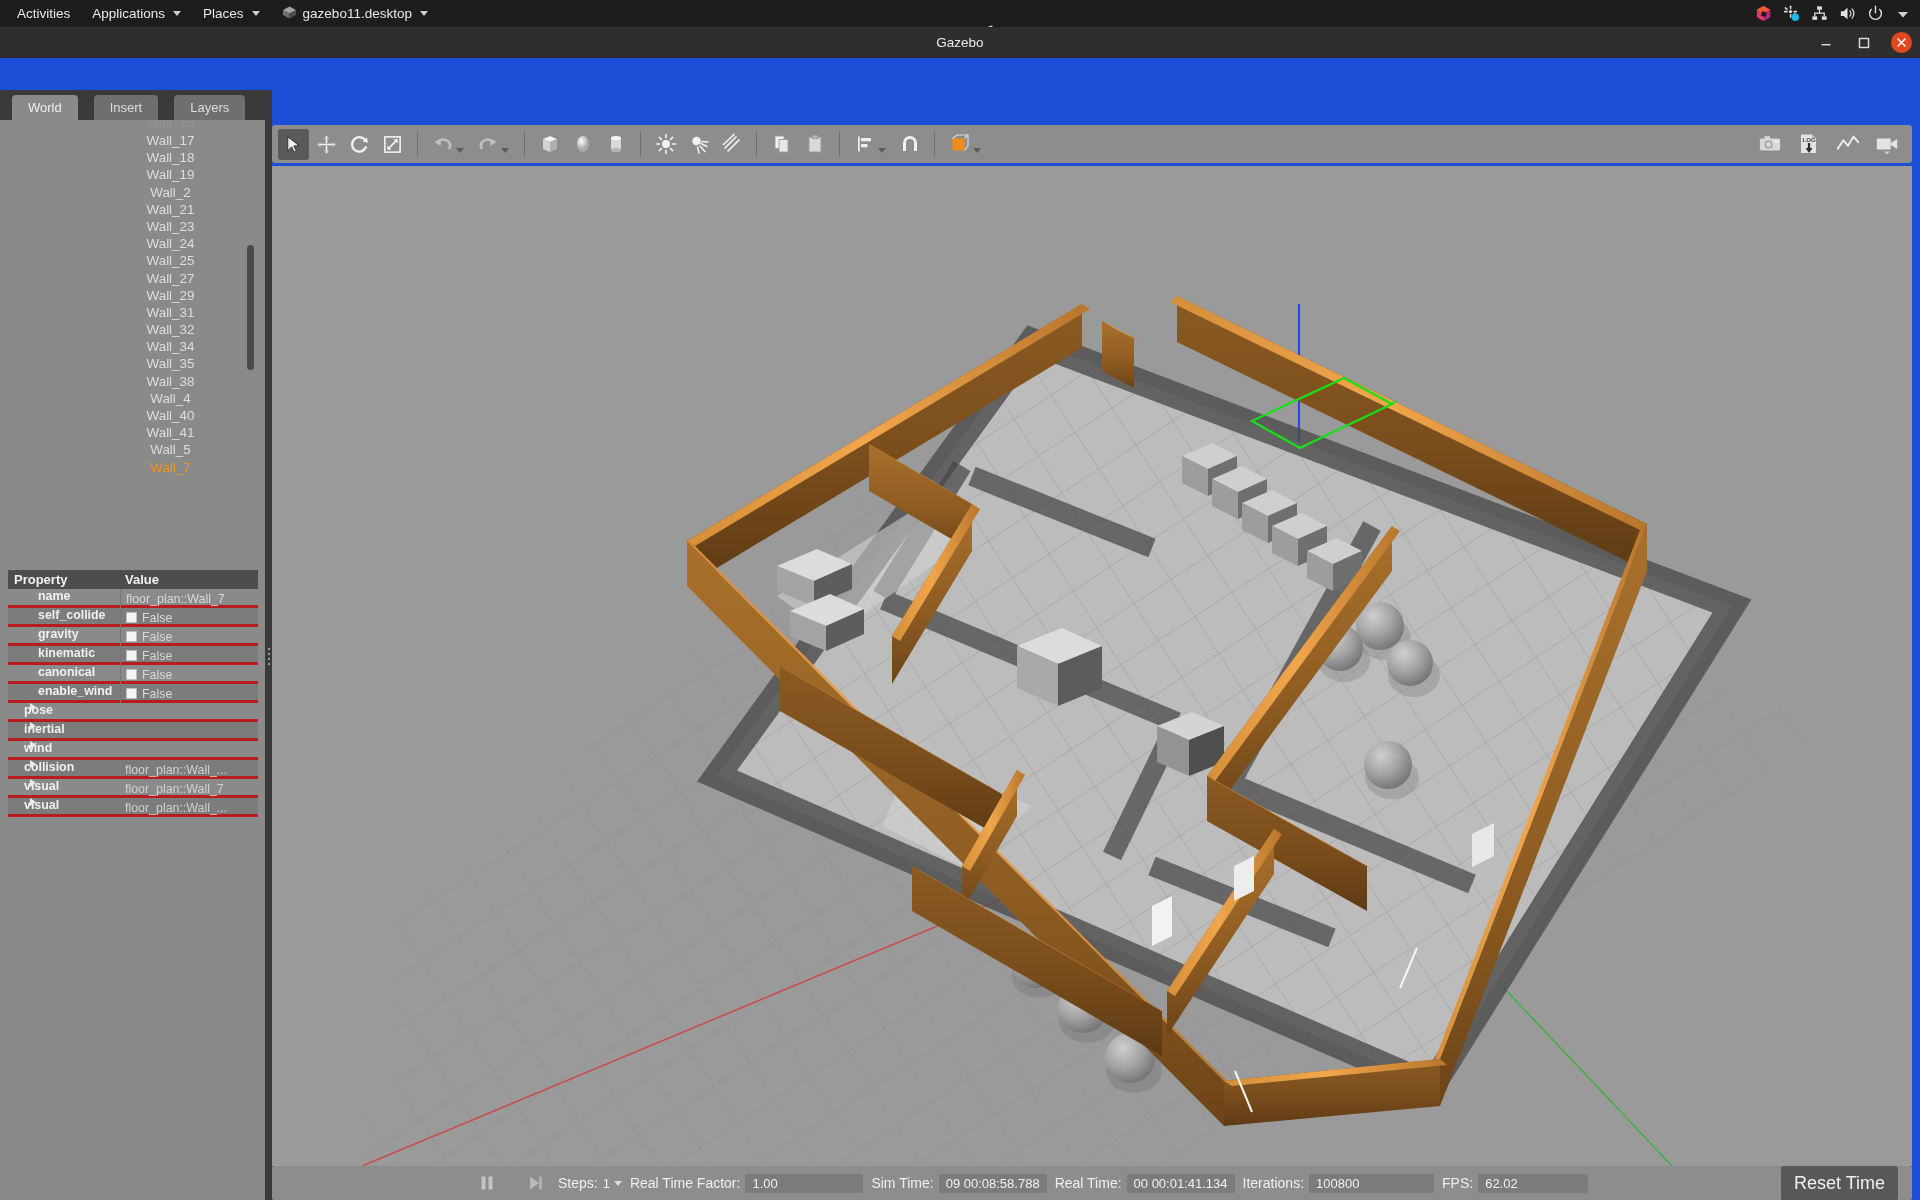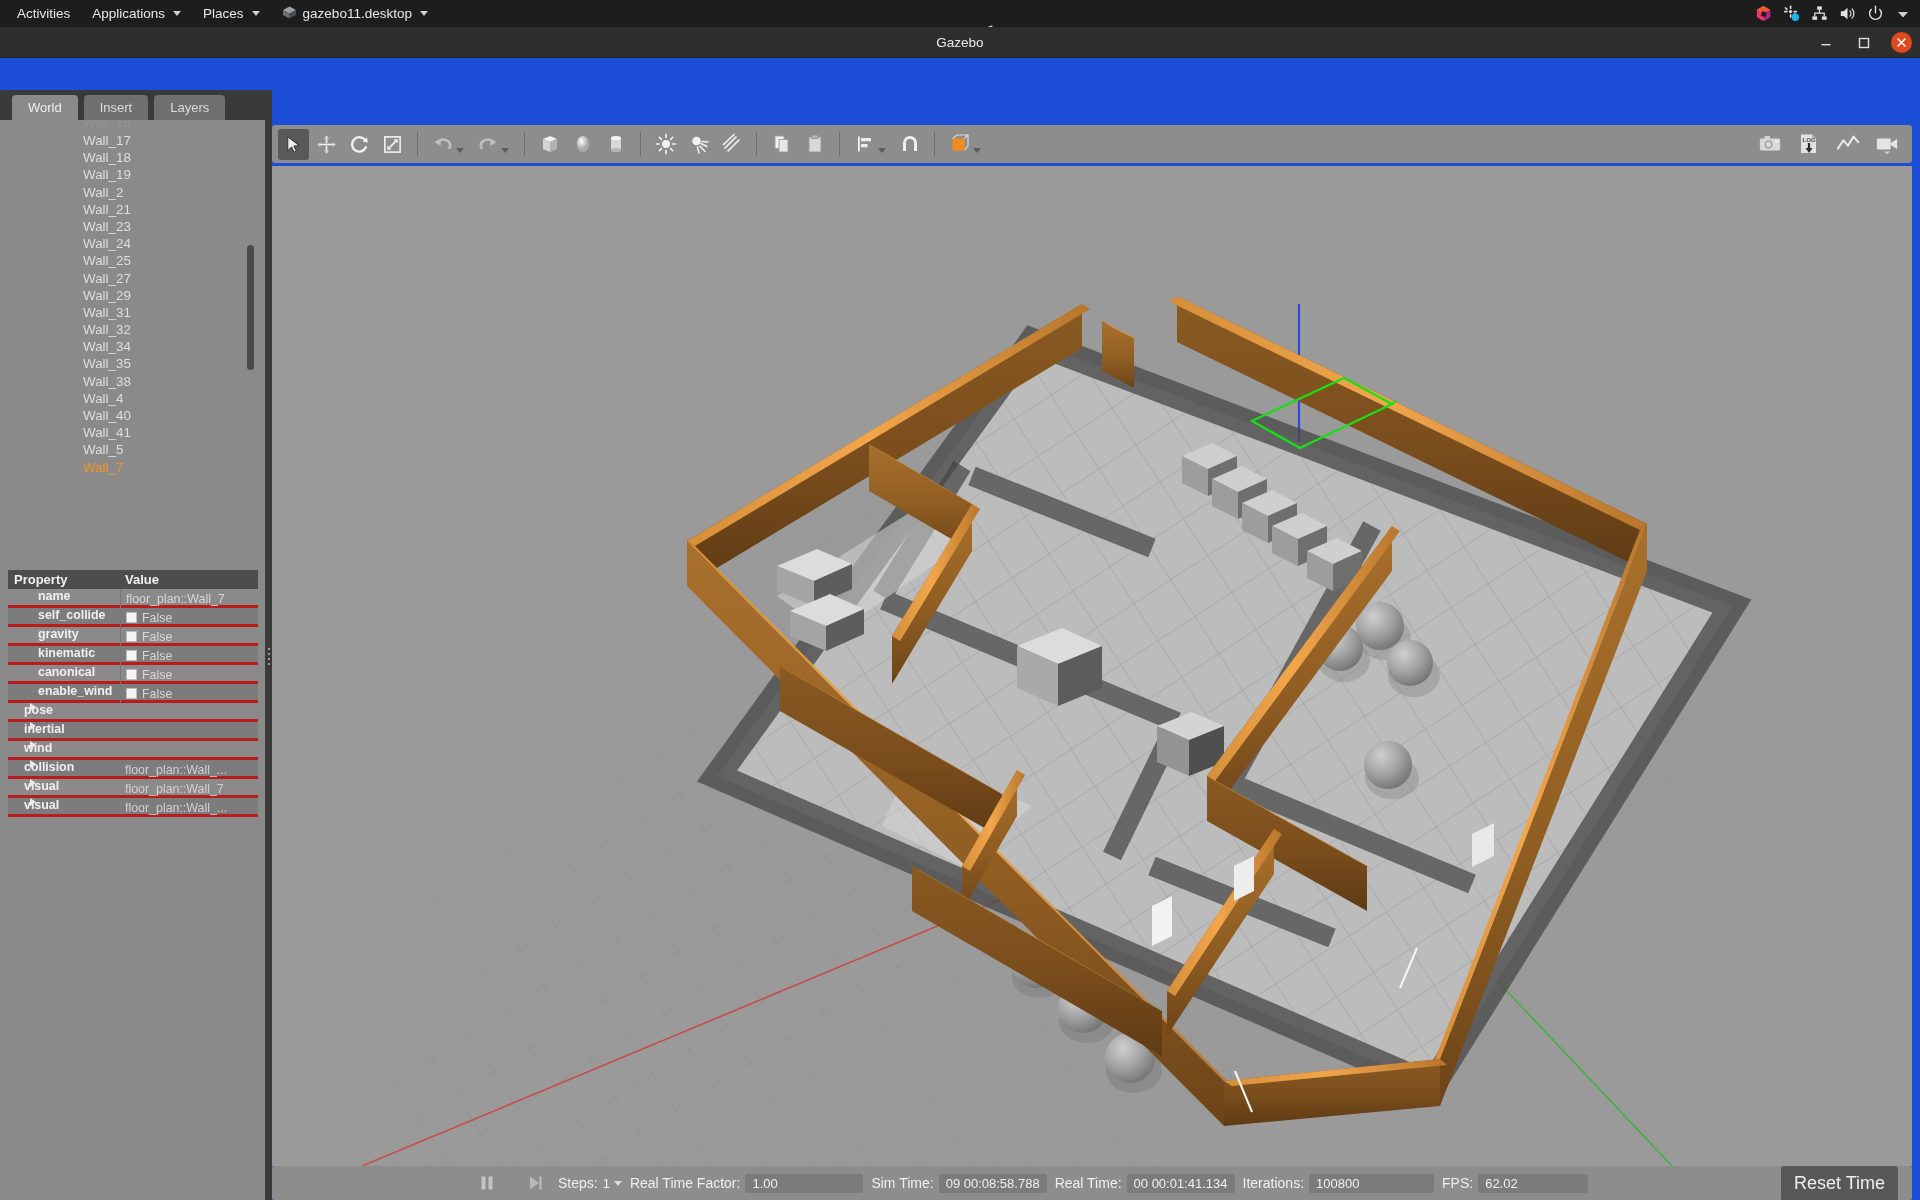--- a/index.html
+++ b/index.html
@@ -33,26 +33,26 @@
   #winbtns{ position:absolute; right:8px; top:0; height:31px; display:flex; align-items:center; gap:16px;}
   .wbtn{ width:22px;height:22px; display:flex;align-items:center;justify-content:center; color:#dedede; cursor:pointer;}
   .wbtn.close{ background:#e0481f; border-radius:50%; width:21px;height:21px; color:#fff; }
 
   #menubar{ height:32px; background:#3a3a3a; display:flex; align-items:center; padding-left:10px; gap:2px; border-bottom:1px solid #333;}
   .menu{ color:#e3e3e3; font-size:13.5px; padding:4px 11px; cursor:default;}
   .menu u{ text-decoration:underline;}
 
   
   #leftpanel{ position:absolute; left:0; top:63px; width:265px; height:1110px; background:#8a8a8a; }
-  #tabs{ position:absolute; left:0; top:0; height:30px; width:265px; background:#3a3a3a; display:flex; align-items:flex-end; padding-left:12px; gap:6px;}
+  #tabs{ position:absolute; left:0; top:0; height:30px; width:265px; background:#3a3a3a; display:flex; align-items:flex-end; padding-left:12px; gap:16px;}
   .tab{ background:#6f6f6f; color:#dcdcdc; font-size:13px; padding:5px 16px 5px 16px; border-radius:4px 4px 0 0; cursor:default;}
   .tab.active{ background:#8a8a8a; color:#efefef;}
 
   #treebox{ position:absolute; left:8px; top:30px; width:250px; height:440px; background:#8a8a8a; border-radius:6px; overflow:hidden;}
-  #treelist{ position:absolute; left:0; top:0; width:250px; height:440px; overflow:hidden;}
+  #treelist{ position:absolute; left:0; top:0; width:250px; height:440px; overflow:hidden;text-align:center;}
   .tline{ color:#dedede; font-size:13.4px; padding-left:75px; height:17.2px; line-height:17.2px; cursor:default; white-space:nowrap;}
   .tline.sel{ color:#f29420;}
   .tline.clip{ color:#9e9e9e; }
   #treescroll{ position:absolute; right:4px; top:125px; width:7px; height:125px; background:#4a4a4a; border-radius:4px;}
 
   
   #proptable{ position:absolute; left:8px; top:480px; width:250px; background:#8a8a8a; }
   .pt-head{ display:flex; height:19px; background:#4d4d4d; color:#f2f2f2; font-size:13px; font-weight:bold; align-items:center;}
   .pt-head .c1{ width:112px; padding-left:6px;}
   .pt-head .c2{ flex:1; padding-left:5px;}

